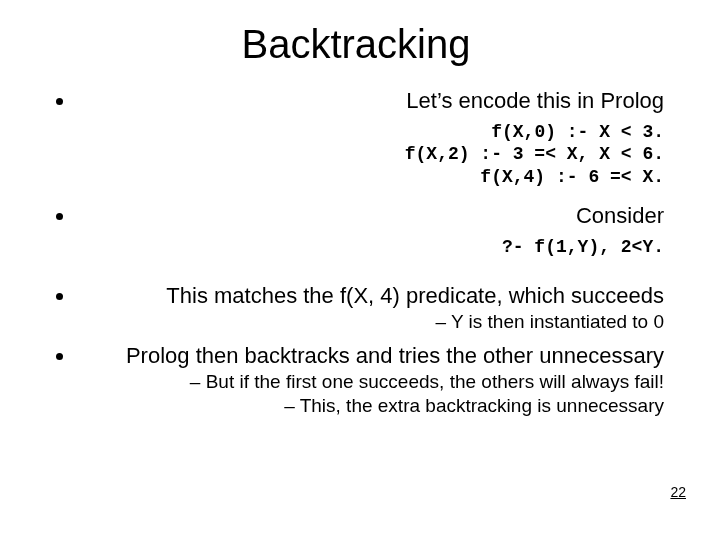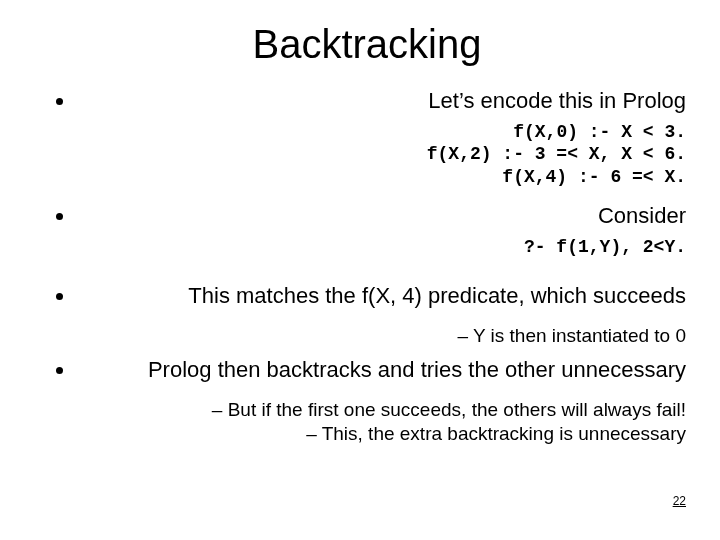--- a/index.html
+++ b/index.html
@@ -8,21 +8,21 @@
     width: 720px;
     height: 540px;
     background: #fff;
     font-family: Arial, Helvetica, sans-serif;
     color: #000;
   }
   .slide {
     box-sizing: border-box;
     width: 720px;
     height: 540px;
-    padding: 22px 34px 10px 48px;
+    padding: 22px 56px 10px 48px;
     position: relative;
   }
   .title {
     font-size: 40px;
     text-align: center;
     margin: 0 0 20px 0;
     font-weight: 400;
   }
   ul.top {
     margin: 0;
@@ -37,37 +37,37 @@
   }
   .code {
     font-family: "Courier New", Courier, monospace;
     font-size: 18px;
     line-height: 1.25;
     white-space: pre;
     margin: 6px 0 14px 0;
     font-weight: bold;
   }
   ul.sub {
-    margin: 14px 0 6px 0;
+    margin: 0 0 6px 0;
     padding-left: 30px;
     list-style: none;
   }
   ul.sub > li {
     font-size: 19px;
     line-height: 1.3;
   }
   ul.sub > li::before {
     content: "– ";
   }
   .gap { height: 10px; }
   .pagenum {
     position: absolute;
     right: 34px;
-    bottom: 32px;
-    font-size: 12px;
+    bottom: 40px;
+    font-size: 14px;
     text-decoration: underline;
   }
 </style>
 </head>
 <body>
 
 <div class="slide">
 
   <h1 class="title">Backtracking</h1>
 

